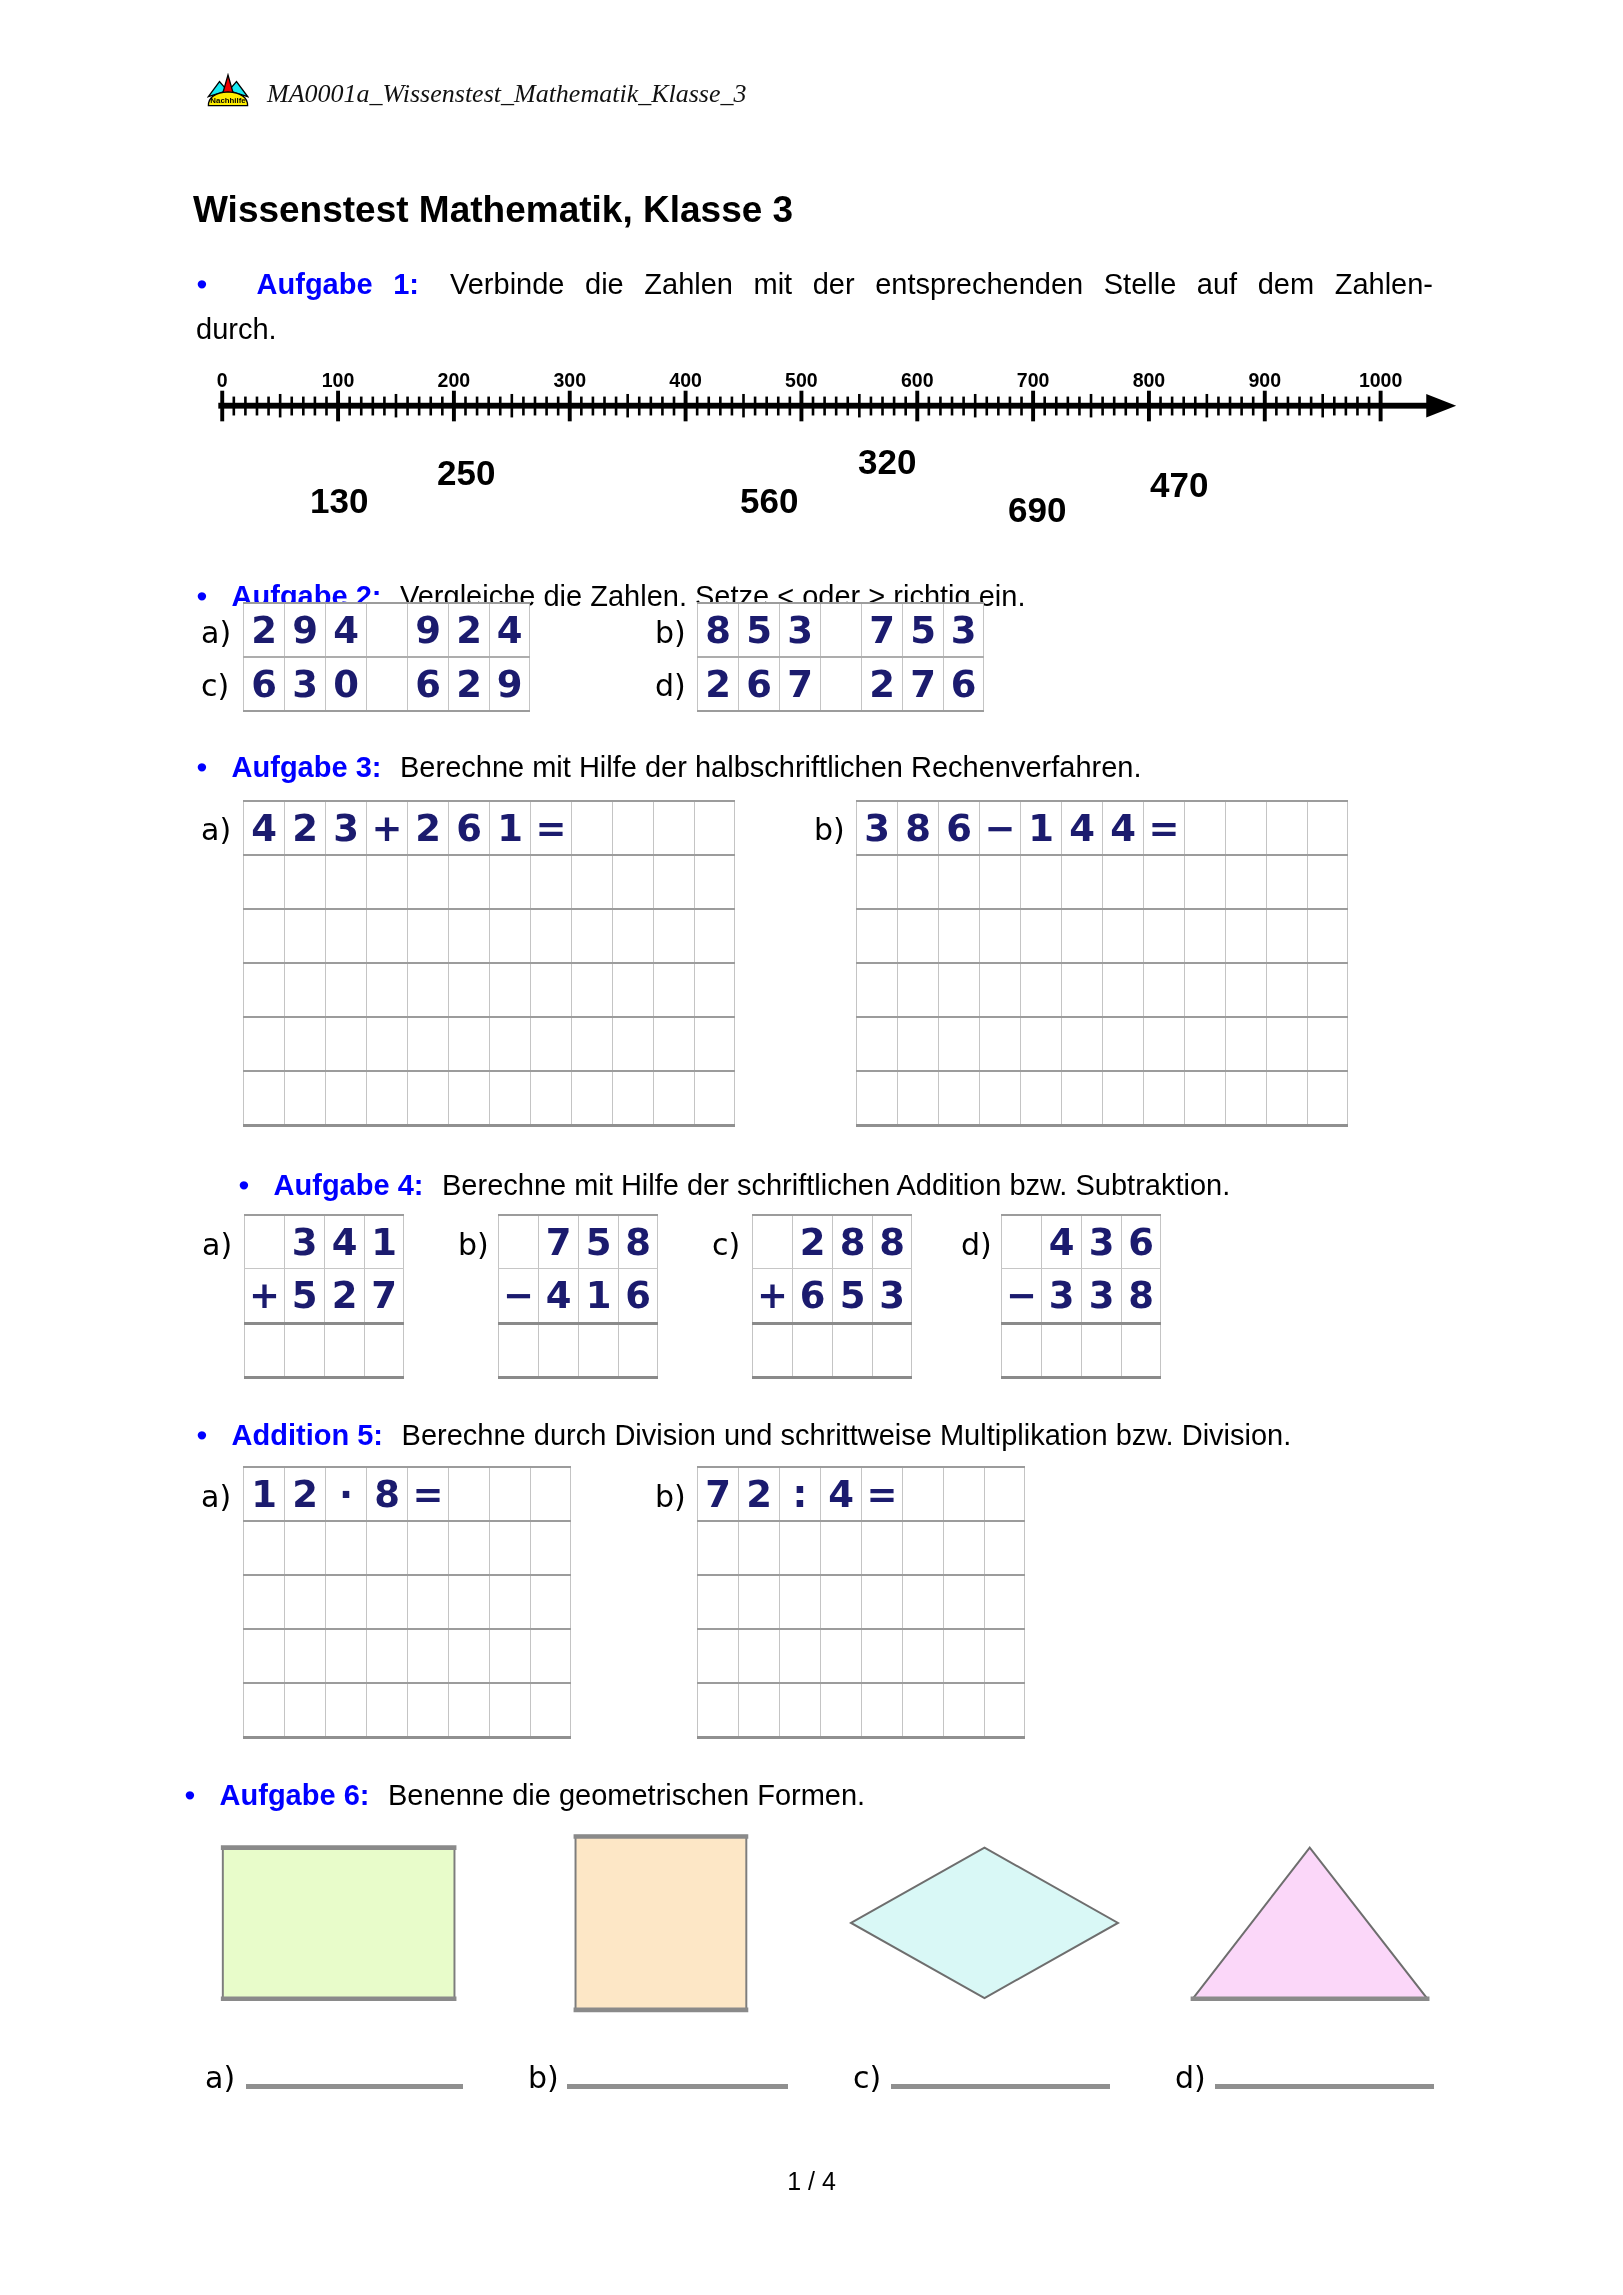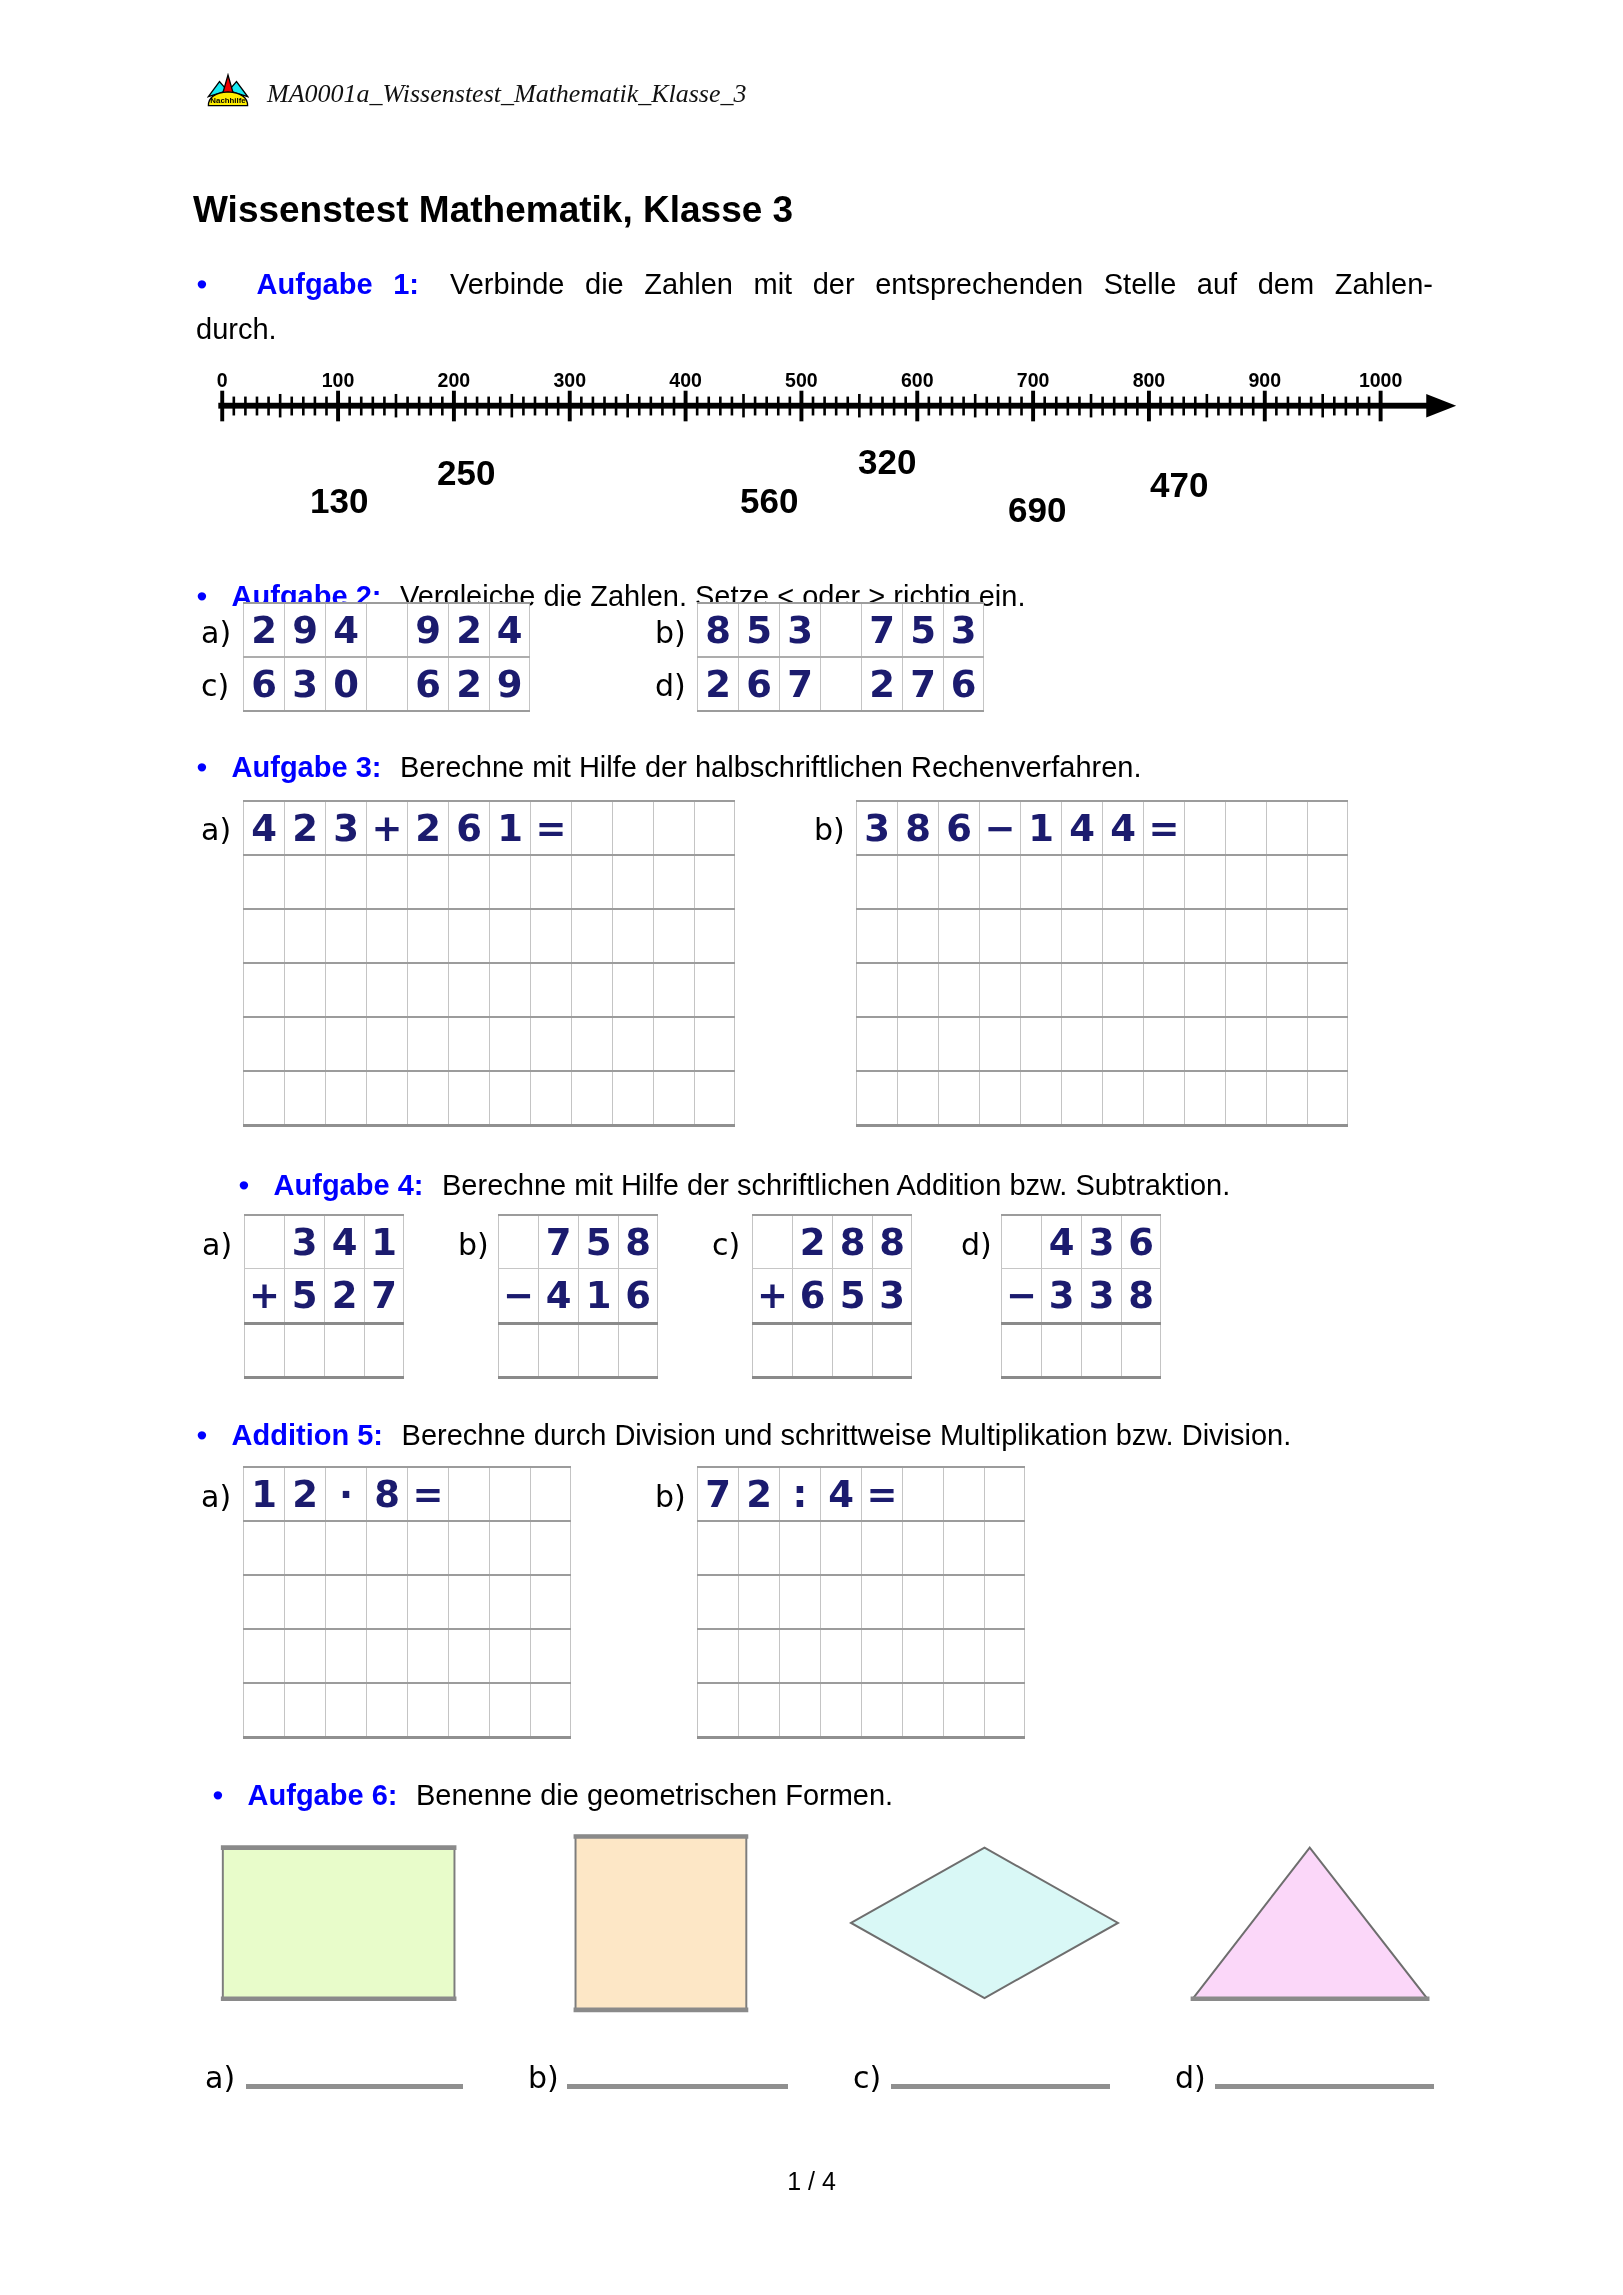--- a/index.html
+++ b/index.html
@@ -198,21 +198,21 @@
   <span class="hlabel">Aufgabe 4:</span>
   <span class="htext">Berechne mit Hilfe der schriftlichen Addition bzw. Subtraktion.</span>
 </div>
 
 <div class="abs head" style="left:196px;top:1419px;">
   <span class="bullet">●</span>
   <span class="hlabel">Addition 5:</span>
   <span class="htext">Berechne durch Division und schrittweise Multiplikation bzw. Division.</span>
 </div>
 
-<div class="abs head" style="left:212px;top:1779px;">
+<div class="abs head" style="left:184px;top:1779px;">
   <span class="bullet">●</span>
   <span class="hlabel">Aufgabe 6:</span>
   <span class="htext">Benenne die geometrischen Formen.</span>
 </div>
 
 <svg id="shapes" class="abs" style="left:196px;top:1826px;" width="1276" height="216" viewBox="0 0 1950 330">
     <rect x="41" y="32" width="354" height="233" fill="#e8fcca" stroke="#7d7d7d" stroke-width="3"></rect>
     <line x1="38" y1="33" x2="398" y2="33" stroke="#8a8a8a" stroke-width="7"></line>
     <line x1="38" y1="264" x2="398" y2="264" stroke="#8a8a8a" stroke-width="7"></line>
     <rect x="580" y="15" width="261" height="267" fill="#fde7c6" stroke="#7d7d7d" stroke-width="3"></rect>

